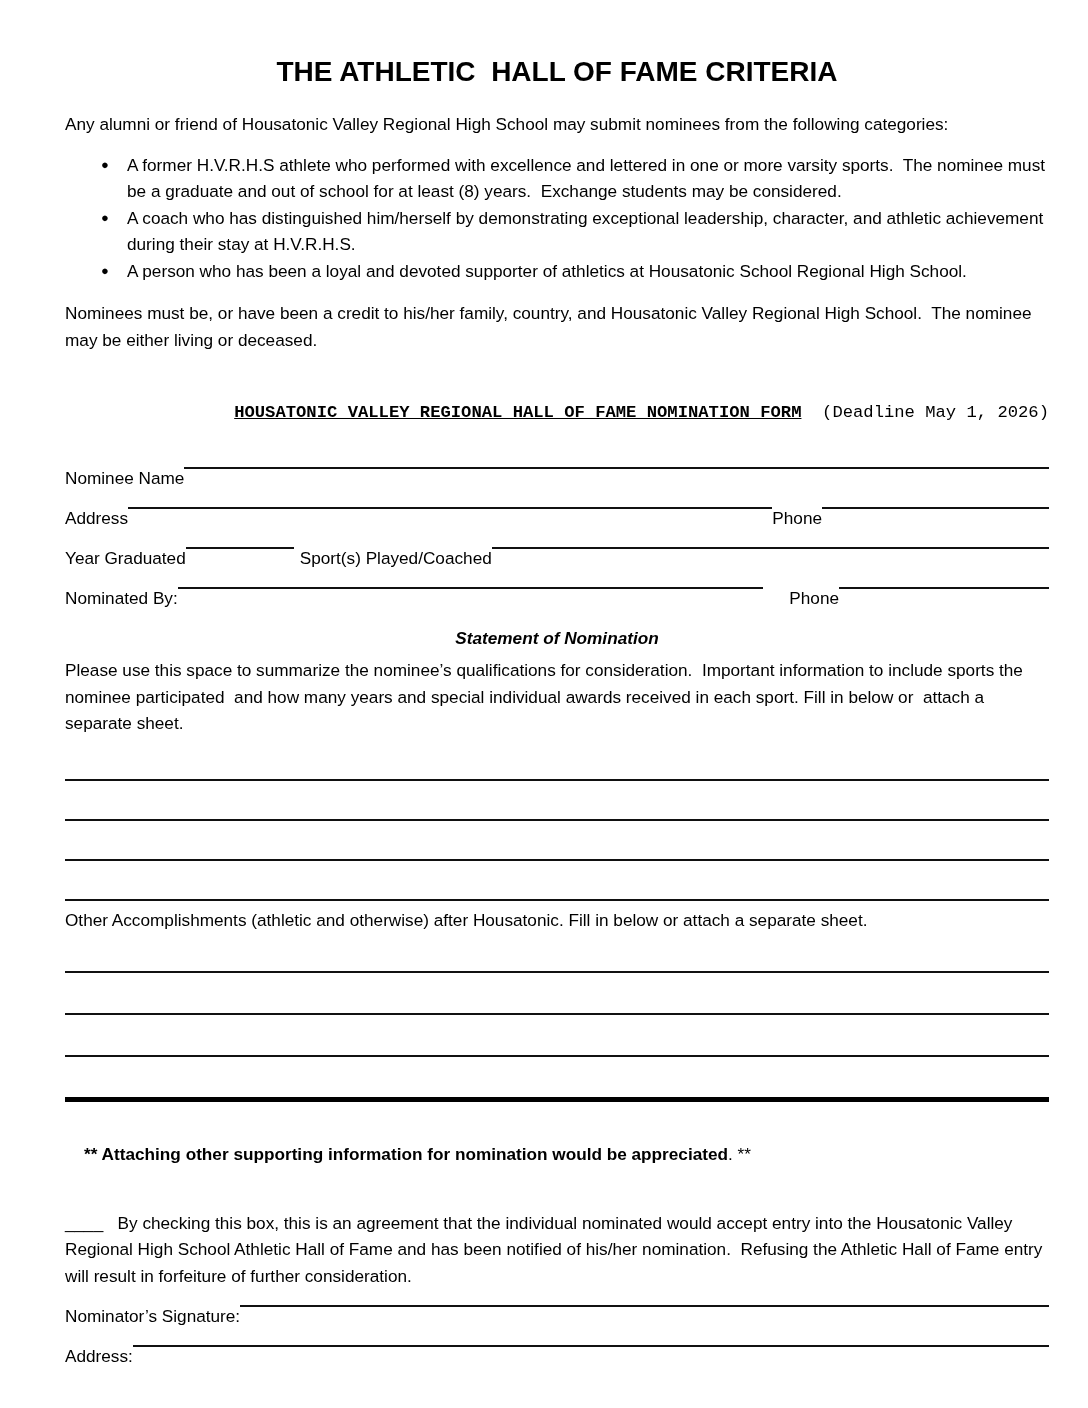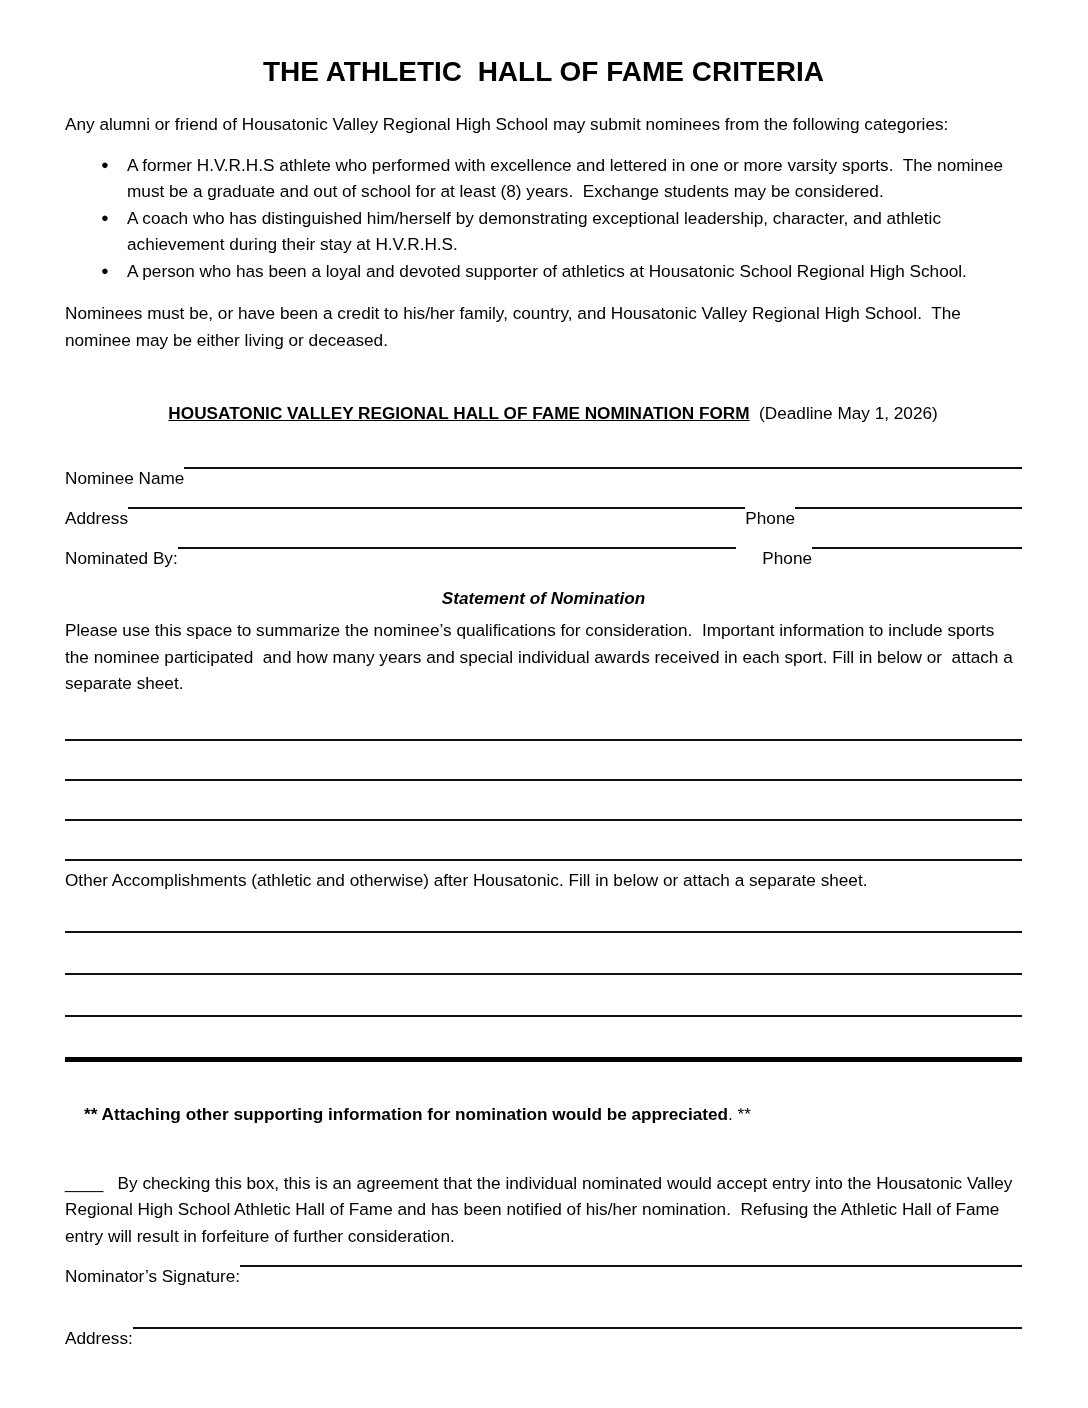--- a/index.html
+++ b/index.html
@@ -2,34 +2,34 @@
 <html><head>
 <meta charset="utf-8">
 <style>
   * { box-sizing: border-box; }
   html, body { margin: 0; padding: 0; background: #ffffff; }
   body {
     width: 1088px; height: 1408px; overflow: hidden;
     font-family: "Liberation Sans", sans-serif;
     color: #000000; font-size: 17.2px; line-height: 26.5px;
   }
-  .page { width: 1088px; height: 1408px; padding: 54px 66px 0 65px; }
+  .page { width: 1088px; height: 1408px; padding: 54px 39px 0 65px; }
   .pre { white-space: pre-wrap; }
 
   h1.title {
     text-align: center; font-size: 28px; font-weight: 700;
     line-height: 35px; margin: 0 0 22px 0; white-space: pre-wrap;
   }
   p.body { margin: 0 0 14px 0; }
   ul.criteria { list-style: none; margin: 0 0 16px 0; padding: 0; }
   ul.criteria li { position: relative; padding-left: 62px; }
   ul.criteria li .bullet { position: absolute; left: 36px; top: 0; font-size: 13px; }
   p.note { margin: 0 0 20px 0; }
 
-  .form-header { text-align: center; margin: 0 0 12px 0; white-space: pre-wrap; }
+  .form-header { text-align: right; margin: 0 0 12px 0; white-space: pre-wrap; font-family: Liberation Mono, monospace; }
   .form-header .fh-title { font-weight: 700; text-decoration: underline; }
 
   .row { display: flex; align-items: flex-start; margin-bottom: 13.5px; }
   .row .lbl { white-space: pre; flex: 0 0 auto; }
   .fill { border-bottom: 2px solid #111111; flex: 1 1 auto; height: 4px; }
   .fill.short { flex: 0 0 108px; }
   .fill.phone { flex: 0 0 227px; }
   .fill.phone2 { flex: 0 0 210px; }
   .row .gap { flex: 0 0 26px; }
   .row .gap-sm { flex: 0 0 6px; }
@@ -46,21 +46,21 @@
   .other-acc { margin: 6px 0 0 0; }
 
   .thick-divider { border: none; border-top: 5px solid #000000; margin: 40px 0 0 0; }
 
   .attach-note { text-align: left; margin-top: 12px; white-space: pre-wrap; }
   .attach-note .b { font-weight: 700; }
 
   .agreement { margin: 16px 0 0 0; white-space: pre-wrap; }
 
   .sig-row { margin-top: 14px; }
-  .addr-row { margin-top: 35px; }
+  .addr-row { margin-top: 13px; }
 
   .footer-email { text-align: center; margin-top: 24px; white-space: pre-wrap; }
 </style>
 </head>
 <body>
 
 <div class="page">
 
   <h1 class="title">THE ATHLETIC  HALL OF FAME CRITERIA</h1>
 
@@ -92,20 +92,27 @@
     <span class="fill"></span>
   </div>
 
   <div class="row">
     <span class="lbl">Address</span>
     <span class="fill"></span>
     <span class="lbl">Phone</span>
     <span class="fill phone"></span>
   </div>
 
+  <div class="row">
+    <span class="lbl">Year Graduated</span>
+    <span class="fill short"></span>
+    <span class="gap-sm"></span>
+    <span class="lbl">Sport(s) Played/Coached</span>
+    <span class="fill"></span>
+  </div>
 
   <div class="row">
     <span class="lbl">Nominated By:</span>
     <span class="fill"></span>
     <span class="gap"></span>
     <span class="lbl">Phone</span>
     <span class="fill phone2"></span>
   </div>
 
   <div class="section-heading">Statement of Nomination</div>

